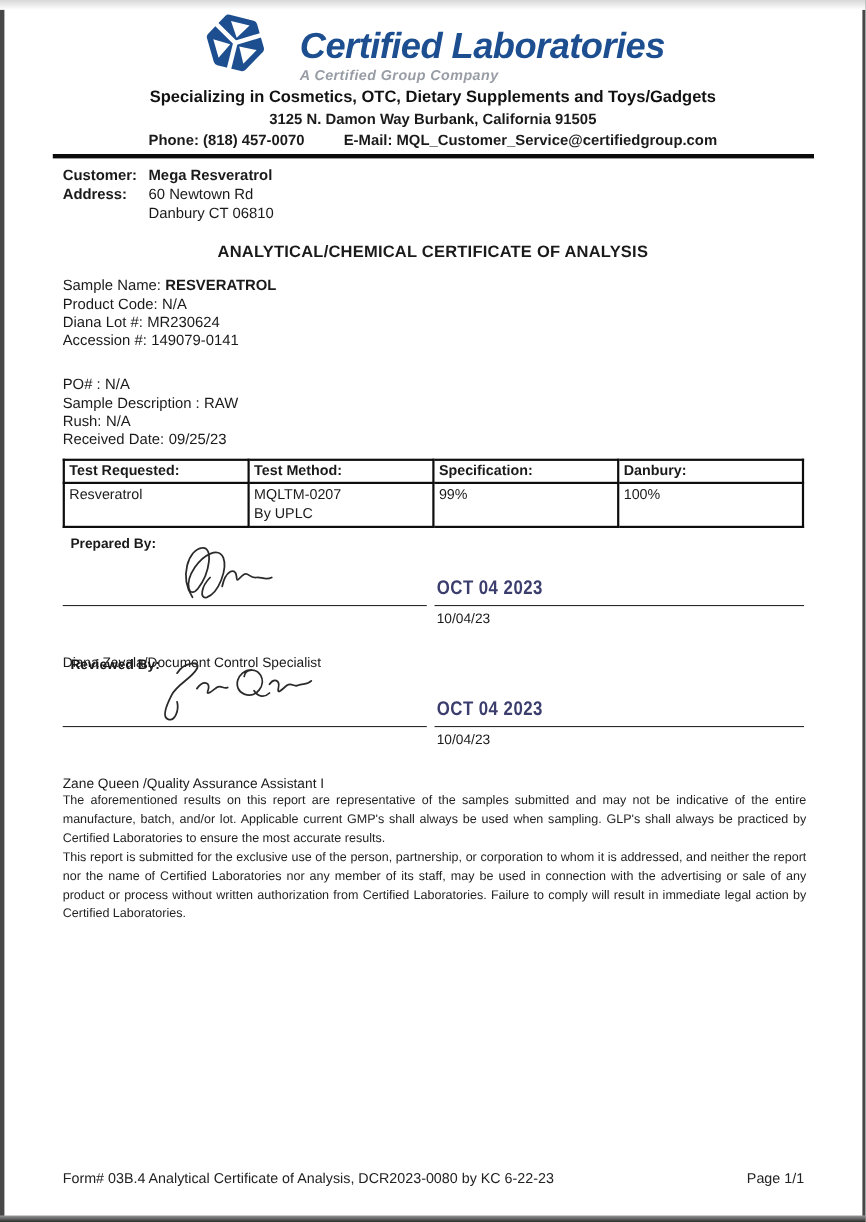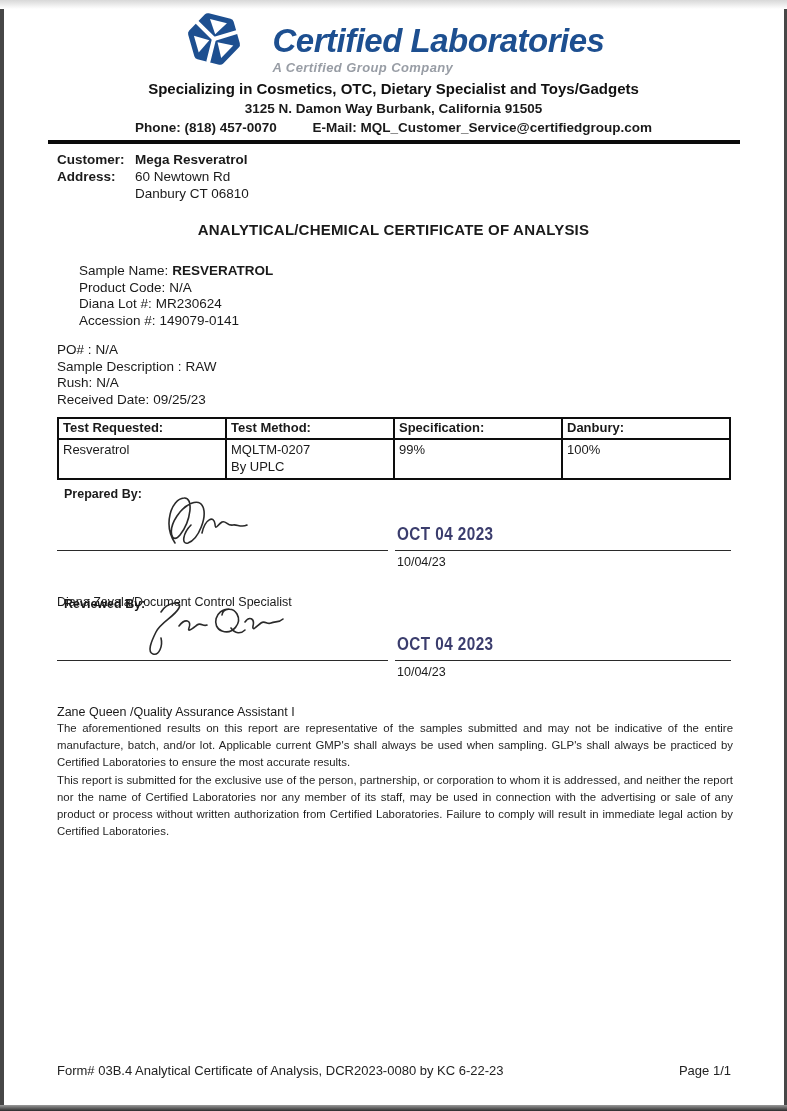--- a/index.html
+++ b/index.html
@@ -26,21 +26,21 @@
   
   .cust-block{position:absolute;top:151px;left:57px;font-size:13.5px;line-height:17px;}
   .cust-row{display:flex;}
   .cust-label{width:78px;font-weight:bold;}
   .cust-val-bold{font-weight:bold;}
 
   .doc-title{position:absolute;top:221px;left:0;width:100%;text-align:center;font-weight:bold;font-size:15px;letter-spacing:0.2px;}
 
   
   .info-block{position:absolute;left:57px;font-size:13.5px;line-height:16.5px;}
-  .sample-block{top:263px;margin-left:22px;}
+  .sample-block{top:252px;}
   .order-block{top:342px;}
   .lbl{margin-right:4px;}
   .strong{font-weight:bold;}
 
   
   .results-table{position:absolute;top:417px;left:57px;width:674px;border-collapse:collapse;table-layout:fixed;}
   .results-table th,.results-table td{border:2px solid #0d0d0d;font-size:13px;padding:1px 4px;text-align:left;vertical-align:top;}
   .results-table th{font-weight:bold;height:17px;}
   .results-table td{height:36px;line-height:17px;}
 
@@ -83,21 +83,21 @@
         <polygon points="32,27 23,13 41,13" fill="#ffffff" transform="rotate(240 32 32)"></polygon>
       </g>
     </svg>
   </span>
   <span class="logo-text">
     <div class="brand-title">Certified Laboratories</div>
     <div class="brand-sub">A Certified Group Company</div>
   </span>
 </div>
 
-<div class="tagline">Specializing in Cosmetics, OTC, Dietary Specialist and Toys/Gadgets</div>
+<div class="tagline">Specializing in Cosmetics, OTC, Dietary Supplements and Toys/Gadgets</div>
 <div class="hq-address">3125 N. Damon Way Burbank, California 91505</div>
 <div class="contact-row">
   <span>Phone:</span>
   <span>(818) 457-0070</span>
   <span class="gap"></span>
   <span>E-Mail:</span>
   <span>MQL_Customer_Service@certifiedgroup.com</span>
 </div>
 <div class="header-rule"></div>
 

